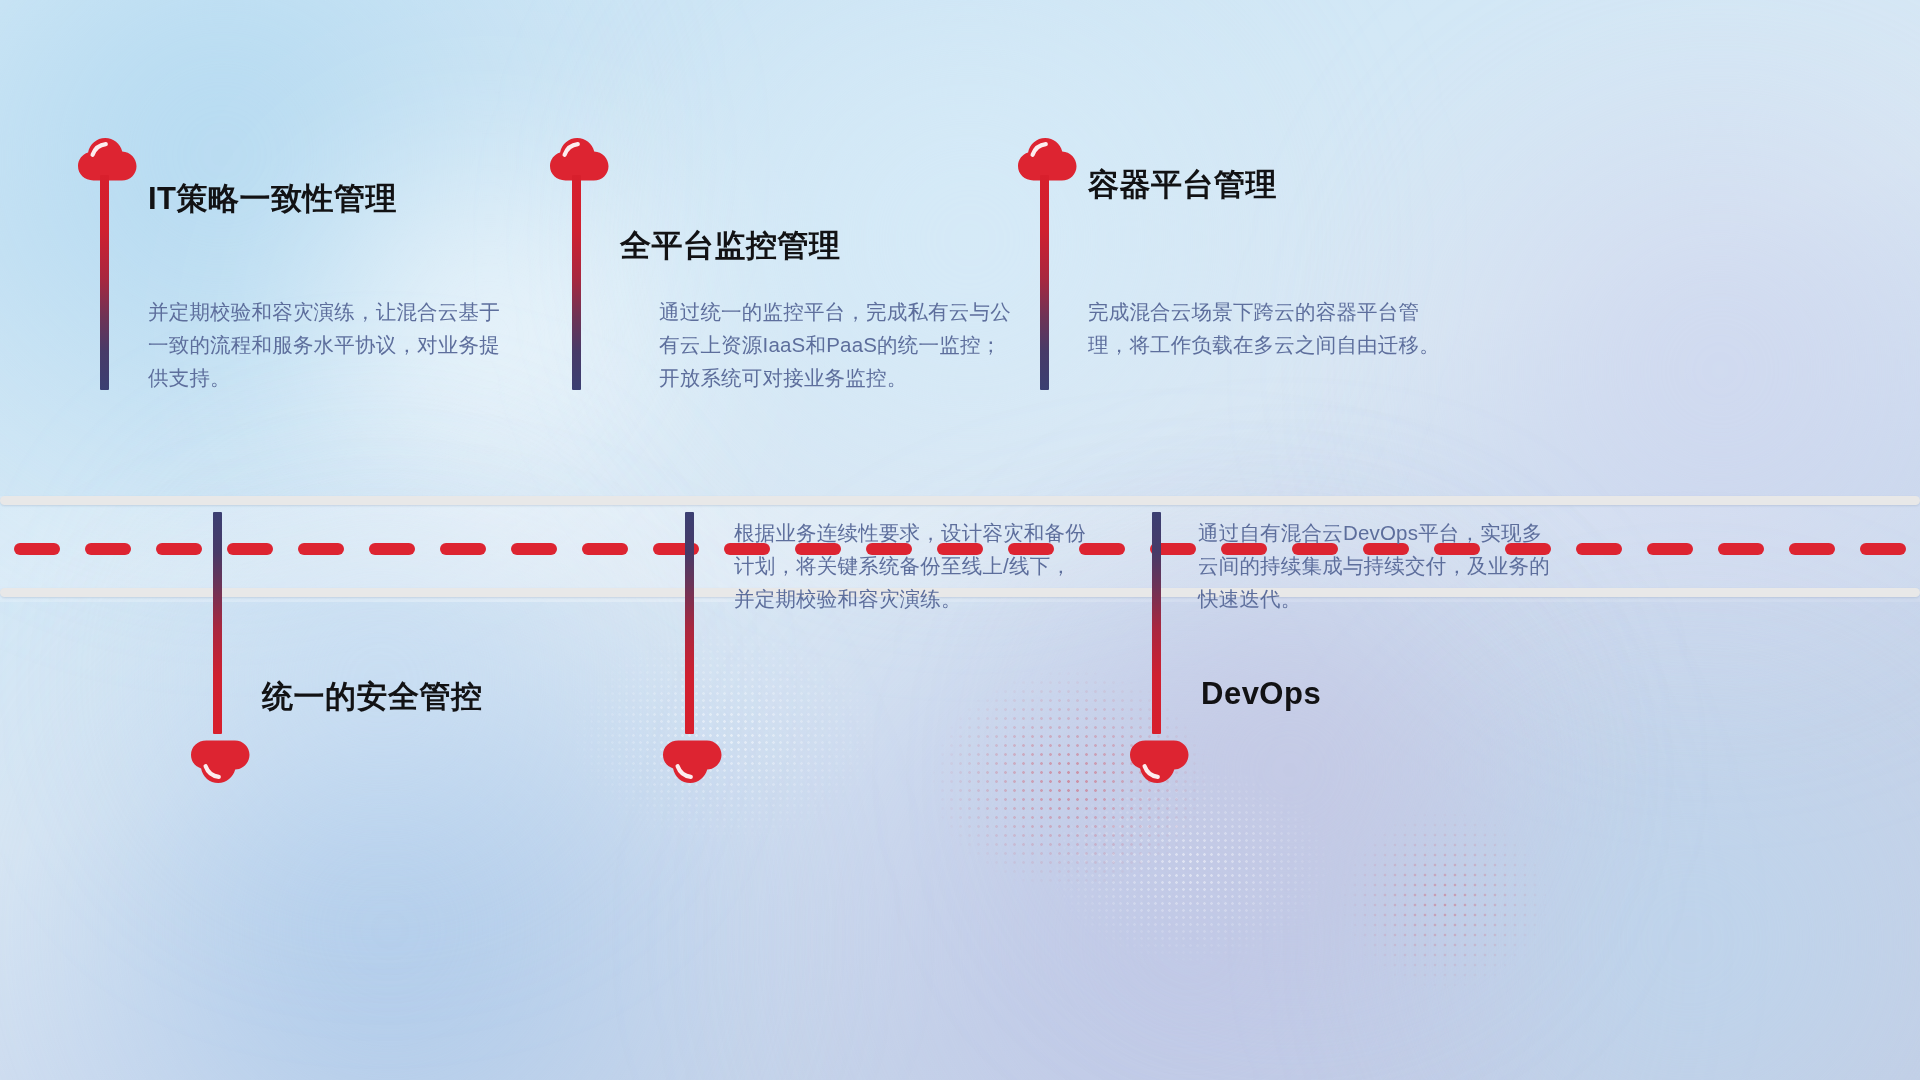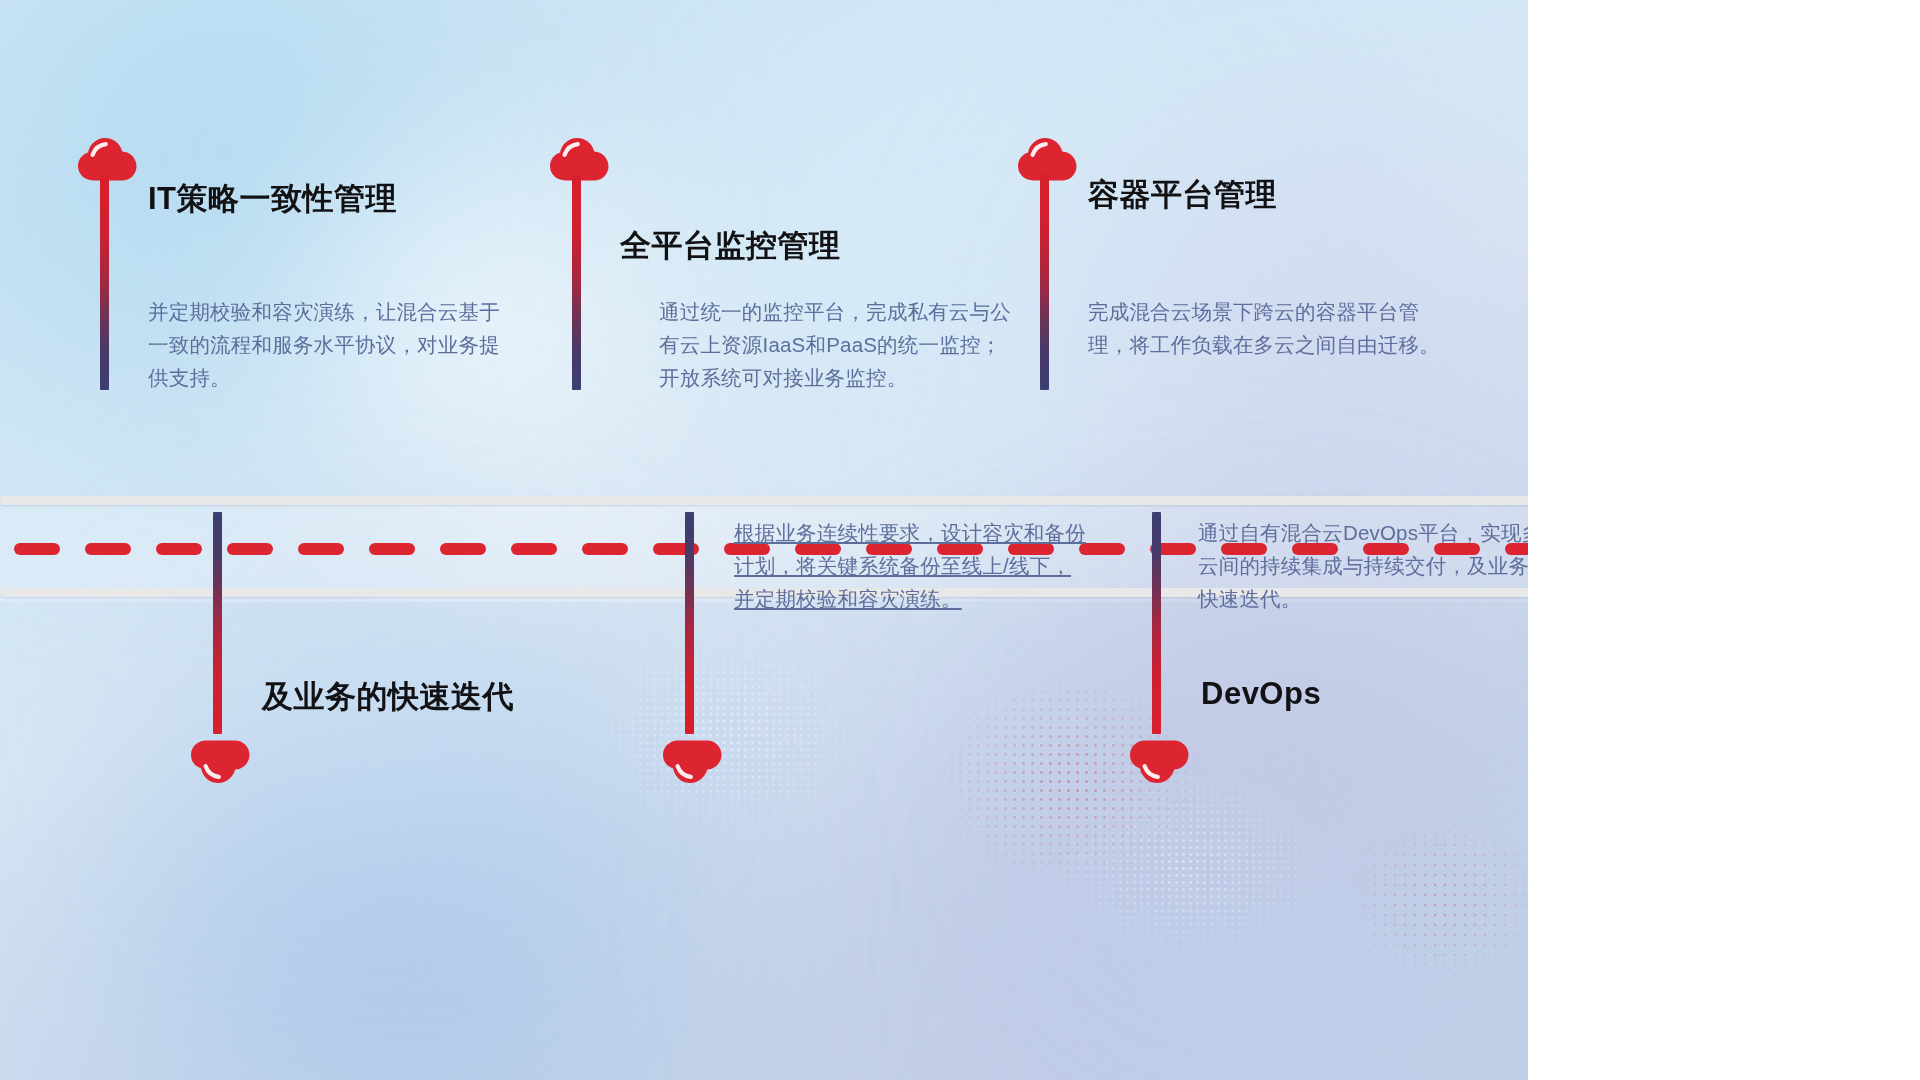--- a/index.html
+++ b/index.html
@@ -7,21 +7,21 @@
 
   html, body {
     width: 1920px;
     height: 1080px;
     overflow: hidden;
     font-family: "Liberation Sans", sans-serif;
   }
 
   #stage {
     position: relative;
-    width: 1528px;
+    width: 1920px;
     height: 1080px;
     overflow: hidden;
     background: #5eead4;
   }
 
   
   .bg-base {
     position: absolute;
     inset: 0;
     background:
@@ -253,21 +253,21 @@
 
   <div class="pin" style="left:1040px; top:133px;">
     <div class="cloud" style="left:-24px; top:0;">
       <svg viewBox="0 0 62 50" xmlns="http://www.w3.org/2000/svg" aria-hidden="true">
         <path d="M17.5 47.5C8.4 47.5 2 41.1 2 33.1c0-6.4 4.2-11.7 10.1-13.5C13.6 11.3 20.6 5 29.2 5c8.2 0 15.1 5.7 17 13.4 8 .4 14.3 6.9 14.3 14.8 0 8-6.5 14.3-14.6 14.3H17.5z" fill="#dd2431"></path>
         <path d="M16.6 21.8c2.2-5.9 7.3-10 13.2-10.6" fill="none" stroke="#ffffff" stroke-width="4.2" stroke-linecap="round" opacity="0.92"></path>
       </svg>
     </div>
     <div class="stem stem-down" style="left:0; top:42px; height:215px;"></div>
   </div>
-  <div class="heading" style="left:1088px; top:174px;">容器平台管理</div>
+  <div class="heading" style="left:1088px; top:164px;">容器平台管理</div>
   <div class="body" style="left:1088px; top:295px;">完成混合云场景下跨云的容器平台管理，将工作负载在多云之间自由迁移。</div>
 
   <div class="divider road-band"></div>
   <div class="divider road-edge road-edge-top"></div>
   <div class="divider road-dashes" id="road-dashes">
       <div class="dash" style="width: 46px; margin-left: 14px; background: rgb(221, 36, 49);"></div>
       <div class="dash" style="width: 46px; margin-left: 25px; background: rgb(221, 36, 49);"></div>
       <div class="dash" style="width: 46px; margin-left: 25px; background: rgb(221, 36, 49);"></div>
       <div class="dash" style="width: 46px; margin-left: 25px; background: rgb(221, 36, 49);"></div>
       <div class="dash" style="width: 46px; margin-left: 25px; background: rgb(221, 36, 49);"></div>
@@ -298,32 +298,32 @@
 
   <div class="pin" style="left:213px; top:512px;">
     <div class="stem stem-up" style="left:0; top:0; height:222px;"></div>
     <div class="cloud flip" style="left:-24px; top:226px;">
       <svg viewBox="0 0 62 50" xmlns="http://www.w3.org/2000/svg" aria-hidden="true">
         <path d="M17.5 47.5C8.4 47.5 2 41.1 2 33.1c0-6.4 4.2-11.7 10.1-13.5C13.6 11.3 20.6 5 29.2 5c8.2 0 15.1 5.7 17 13.4 8 .4 14.3 6.9 14.3 14.8 0 8-6.5 14.3-14.6 14.3H17.5z" fill="#dd2431"></path>
         <path d="M16.6 21.8c2.2-5.9 7.3-10 13.2-10.6" fill="none" stroke="#ffffff" stroke-width="4.2" stroke-linecap="round" opacity="0.92"></path>
       </svg>
     </div>
   </div>
-  <div class="heading" style="left:262px; top:676px;">及业务的快速迭代</div>
+  <div class="heading" style="left:262px; top:676px;">统一的安全管控</div>
 
   <div class="pin" style="left:685px; top:512px;">
     <div class="stem stem-up" style="left:0; top:0; height:222px;"></div>
     <div class="cloud flip" style="left:-24px; top:226px;">
       <svg viewBox="0 0 62 50" xmlns="http://www.w3.org/2000/svg" aria-hidden="true">
         <path d="M17.5 47.5C8.4 47.5 2 41.1 2 33.1c0-6.4 4.2-11.7 10.1-13.5C13.6 11.3 20.6 5 29.2 5c8.2 0 15.1 5.7 17 13.4 8 .4 14.3 6.9 14.3 14.8 0 8-6.5 14.3-14.6 14.3H17.5z" fill="#dd2431"></path>
         <path d="M16.6 21.8c2.2-5.9 7.3-10 13.2-10.6" fill="none" stroke="#ffffff" stroke-width="4.2" stroke-linecap="round" opacity="0.92"></path>
       </svg>
     </div>
   </div>
-  <div class="body" style="left:734px; top:516px;text-decoration:underline;">根据业务连续性要求，设计容灾和备份计划，将关键系统备份至线上/线下，并定期校验和容灾演练。</div>
+  <div class="body" style="left:734px; top:516px;">根据业务连续性要求，设计容灾和备份计划，将关键系统备份至线上/线下，并定期校验和容灾演练。</div>
 
   <div class="pin" style="left:1152px; top:512px;">
     <div class="stem stem-up" style="left:0; top:0; height:222px;"></div>
     <div class="cloud flip" style="left:-24px; top:226px;">
       <svg viewBox="0 0 62 50" xmlns="http://www.w3.org/2000/svg" aria-hidden="true">
         <path d="M17.5 47.5C8.4 47.5 2 41.1 2 33.1c0-6.4 4.2-11.7 10.1-13.5C13.6 11.3 20.6 5 29.2 5c8.2 0 15.1 5.7 17 13.4 8 .4 14.3 6.9 14.3 14.8 0 8-6.5 14.3-14.6 14.3H17.5z" fill="#dd2431"></path>
         <path d="M16.6 21.8c2.2-5.9 7.3-10 13.2-10.6" fill="none" stroke="#ffffff" stroke-width="4.2" stroke-linecap="round" opacity="0.92"></path>
       </svg>
     </div>
   </div>

